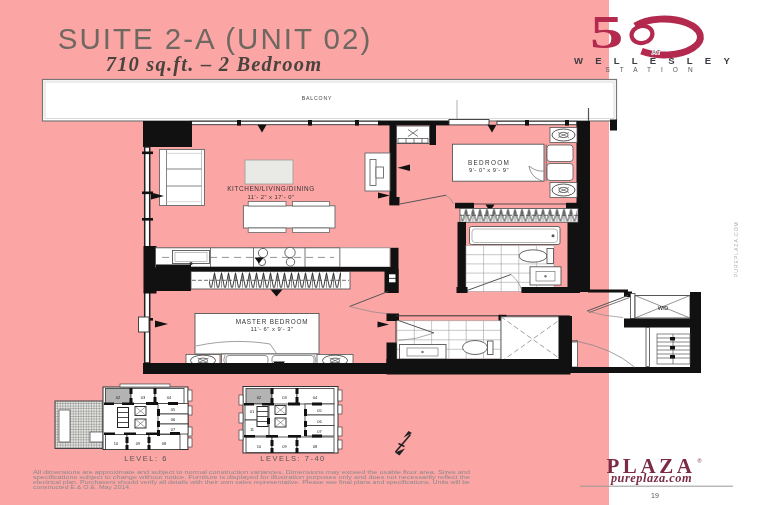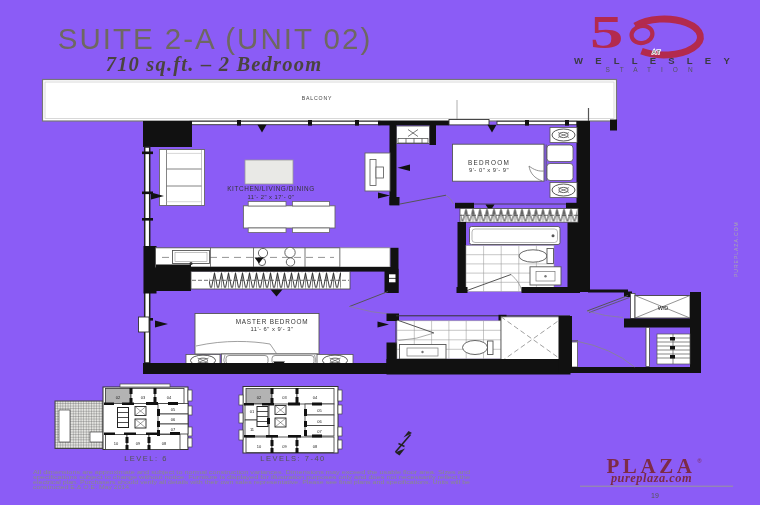--- a/index.html
+++ b/index.html
@@ -1,16 +1,16 @@
 <!DOCTYPE html>
 <html><head>
 <meta charset="utf-8">
 <style>
   html,body{margin:0;padding:0;background:#ffffff;}
-  #page{position:relative;width:760px;height:505px;background:#8b5cf6;font-family:"Liberation Sans",sans-serif;transform:translateZ(0);}
+  #page{position:relative;width:609px;height:505px;background:#fca5a5;font-family:"Liberation Sans",sans-serif;transform:translateZ(0);}
   svg{position:absolute;left:0;top:0;}
   text{font-family:"Liberation Sans",sans-serif;}
   .serif{font-family:"Liberation Serif",serif;}
 </style>
 </head>
 <body>
 <div id="page">
 <svg width="760" height="505" viewBox="0 0 760 505" opacity="0.999">
 <defs>
   <pattern id="hangA" width="7" height="12.8" patternUnits="userSpaceOnUse" patternTransform="translate(0.5,208.9)">

